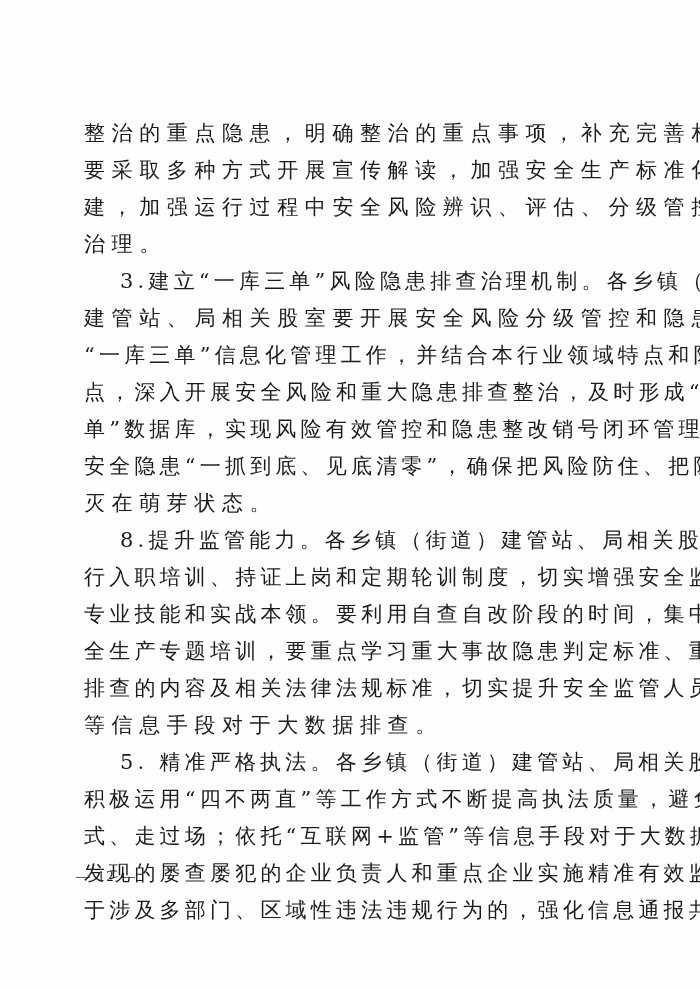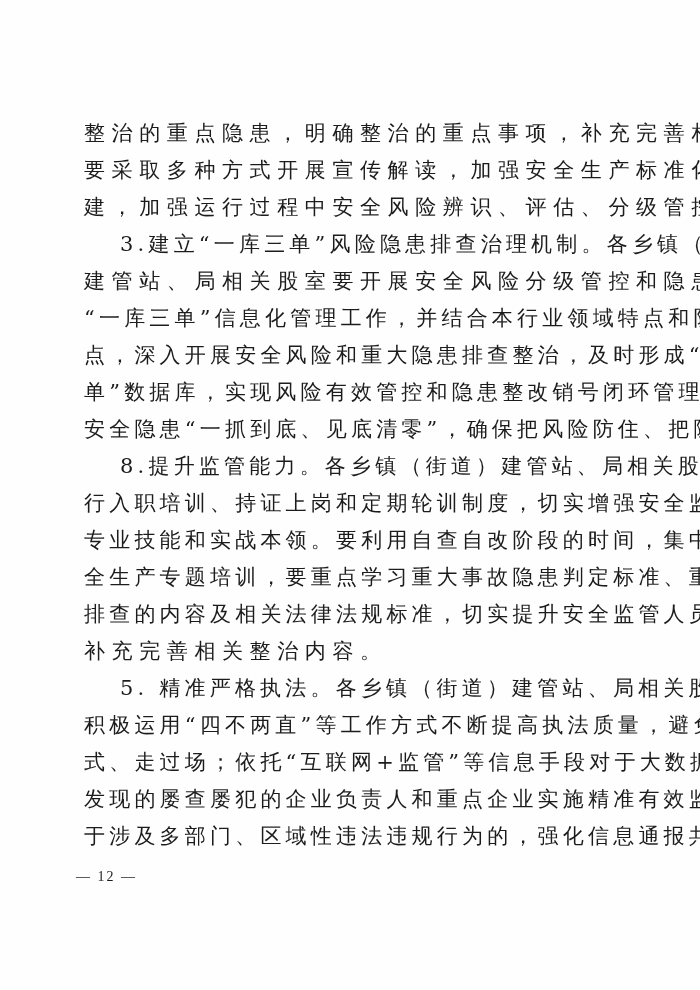--- a/index.html
+++ b/index.html
@@ -60,38 +60,40 @@
 </head>
 <body>
 
 <div class="page">
   <div class="body-text">
 
     <div>
       <span class="line">整治的重点隐患，明确整治的重点事项，补充完善相关整治内容，</span>
       <span class="line">要采取多种方式开展宣传解读，加强安全生产标准化体系的创</span>
       <span class="line">建，加强运行过程中安全风险辨识、评估、分级管控和隐患排查</span>
+      <span class="line">治理。</span>
     </div>
 
     <div>
       <span class="line indent tight"><span class="heading">3.建立“一库三单”风险隐患排查治理机制。</span><span>各乡镇（街道）</span></span>
       <span class="line">建管站、局相关股室要开展安全风险分级管控和隐患排查治理</span>
       <span class="line tight">“一库三单”信息化管理工作，并结合本行业领域特点和防范重</span>
       <span class="line tight">点，深入开展安全风险和重大隐患排查整治，及时形成“一库三</span>
       <span class="line tight">单”数据库，实现风险有效管控和隐患整改销号闭环管理，做到</span>
       <span class="line tight">安全隐患“一抓到底、见底清零”，确保把风险防住、把隐患消</span>
+      <span class="line">灭在萌芽状态。</span>
     </div>
 
     <div>
       <span class="line indent tight"><span class="heading">8.提升监管能力。</span><span>各乡镇（街道）建管站、局相关股室要执</span></span>
       <span class="line tight">行入职培训、持证上岗和定期轮训制度，切实增强安全监管人员</span>
       <span class="line tight">专业技能和实战本领。要利用自查自改阶段的时间，集中开展安</span>
       <span class="line tight">全生产专题培训，要重点学习重大事故隐患判定标准、重点隐患</span>
       <span class="line tight">排查的内容及相关法律法规标准，切实提升安全监管人员发现问</span>
-      <span class="line">补充完善相关整治内容。</span>
+      <span class="line">等信息手段对于大数据排查。</span>
     </div>
 
     <div>
       <span class="line indent tight"><span class="heading">5. 精准严格执法。</span><span>各乡镇（街道）建管站、局相关股室要</span></span>
       <span class="line tight">积极运用“四不两直”等工作方式不断提高执法质量，避免走形</span>
       <span class="line tight">式、走过场；依托“互联网+监管”等信息手段对于大数据排查</span>
       <span class="line tight">发现的屡查屡犯的企业负责人和重点企业实施精准有效监管。对</span>
       <span class="line tight">于涉及多部门、区域性违法违规行为的，强化信息通报共享和部</span>
     </div>
 

